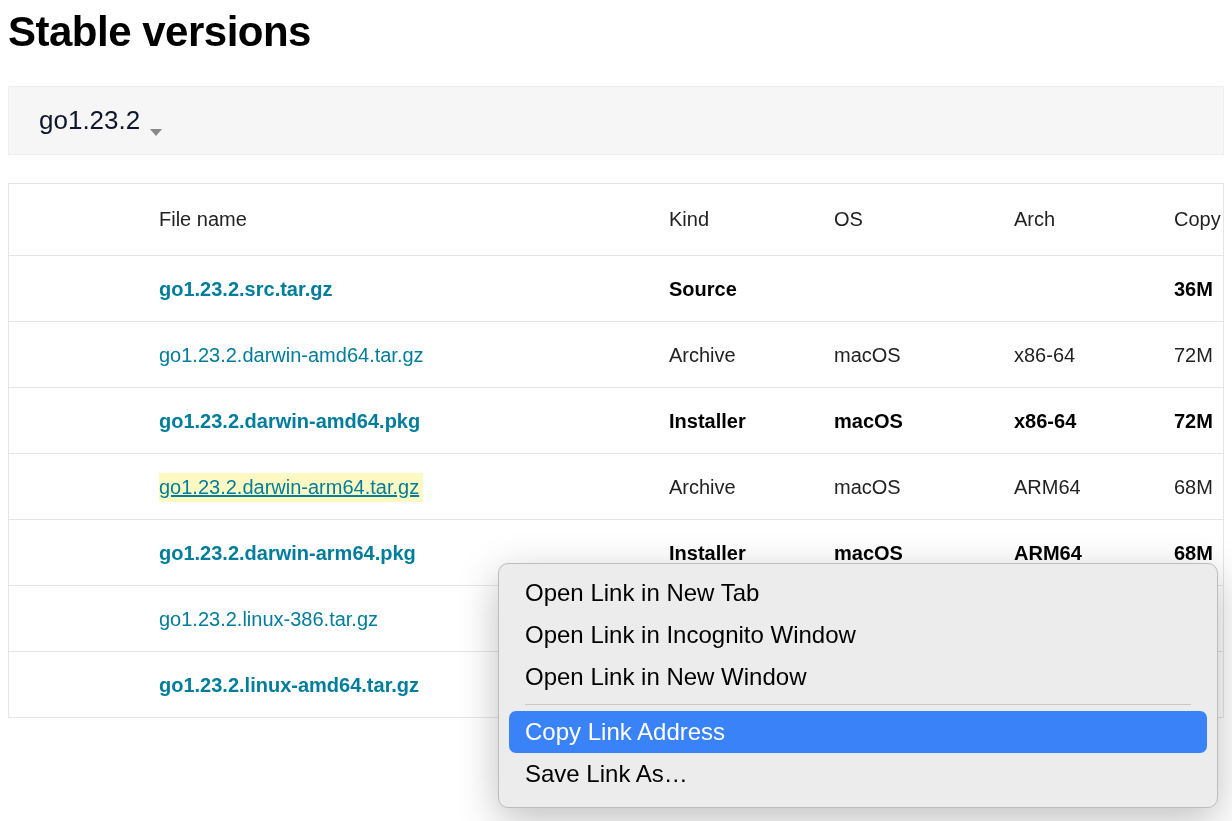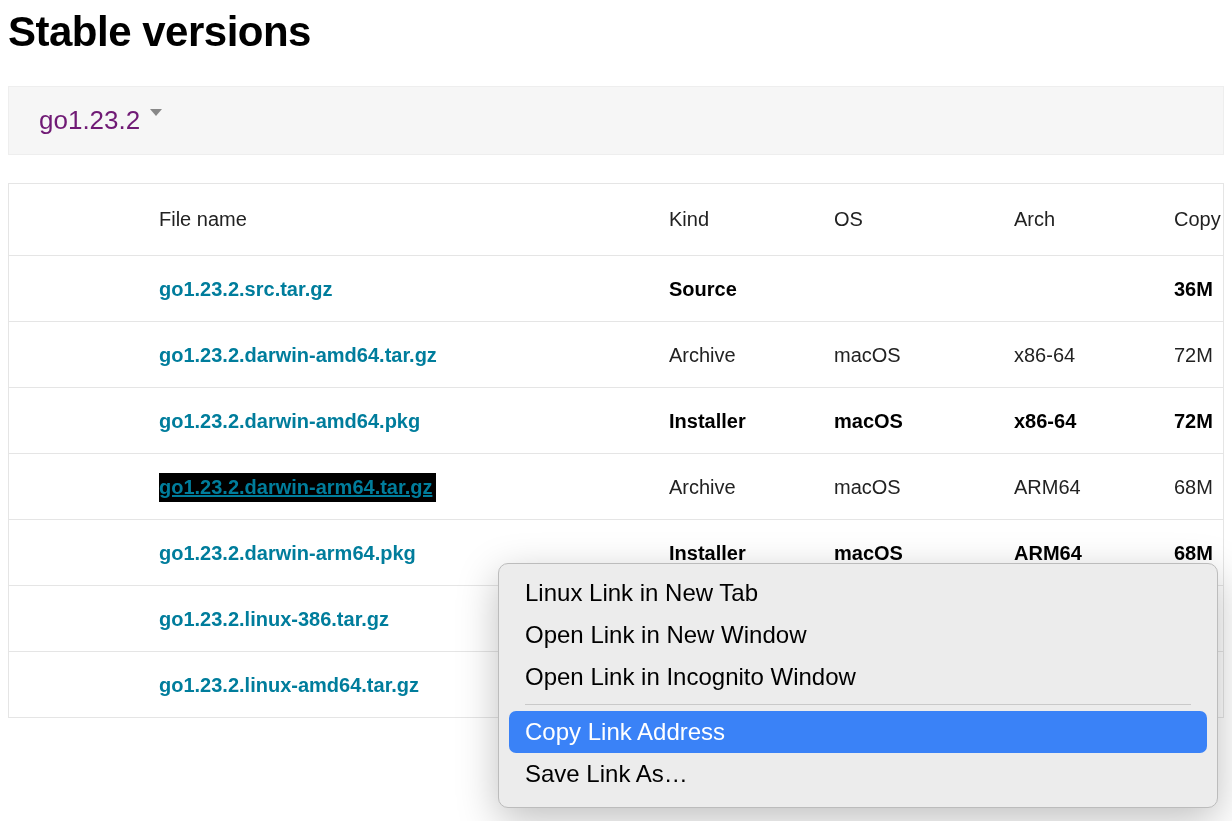--- a/index.html
+++ b/index.html
@@ -23,23 +23,23 @@
       letter-spacing: -0.5px;
     }
     .version-bar {
       background: #f6f6f6;
       border: 1px solid #eee;
       padding: 18px 30px;
       margin: 0 8px 28px 8px;
     }
     .version-toggle {
       font-size: 26px;
-      color: #701a75;
+      color: #0f172a;
       display: inline-flex;
-      align-items: flex-start;
+      align-items: flex-end;
       gap: 10px;
       cursor: pointer;
       user-select: none;
     }
     .version-toggle .caret {
       width: 0;
       height: 0;
       border-left: 6px solid transparent;
       border-right: 6px solid transparent;
       border-top: 7px solid #888;
@@ -73,30 +73,30 @@
       color: #222;
     }
     .col-pad { width: 130px; }
     .col-name { width: 510px; }
     .col-kind { width: 165px; }
     .col-os   { width: 180px; }
     .col-arch { width: 160px; }
     .col-size { width: auto; }
     .file-link {
       color: #007d9c;
-      font-weight: 700;
+      font-weight: 400;
       cursor: pointer;
     }
     .bold-row td,
     .bold-row .file-link {
       font-weight: 700;
     }
     .bold-row td { color: #000; }
     .selected-link {
-      background: #000000;
+      background: #fef9c3;
       text-decoration: underline;
       padding: 3px 4px 4px 0;
       margin: -3px -4px -4px 0;
     }
     
     .context-menu {
       position: absolute;
       left: 498px;
       top: 563px;
       width: 720px;
@@ -212,19 +212,19 @@
           <td>Archive</td>
           <td>Linux</td>
           <td>x86-64</td>
           <td></td>
         </tr>
       </tbody>
   </table>
 </div>
 
 <div class="context-menu" id="ctx">
-    <div class="cm-item">Linux Link in New Tab</div>
+    <div class="cm-item">Open Link in New Tab</div>
+    <div class="cm-item">Open Link in Incognito Window</div>
     <div class="cm-item">Open Link in New Window</div>
-    <div class="cm-item">Open Link in Incognito Window</div>
     <div class="cm-sep"></div>
     <div class="cm-item highlight">Copy Link Address</div>
     <div class="cm-item">Save Link As…</div>
   </div>
 
 </body></html>

